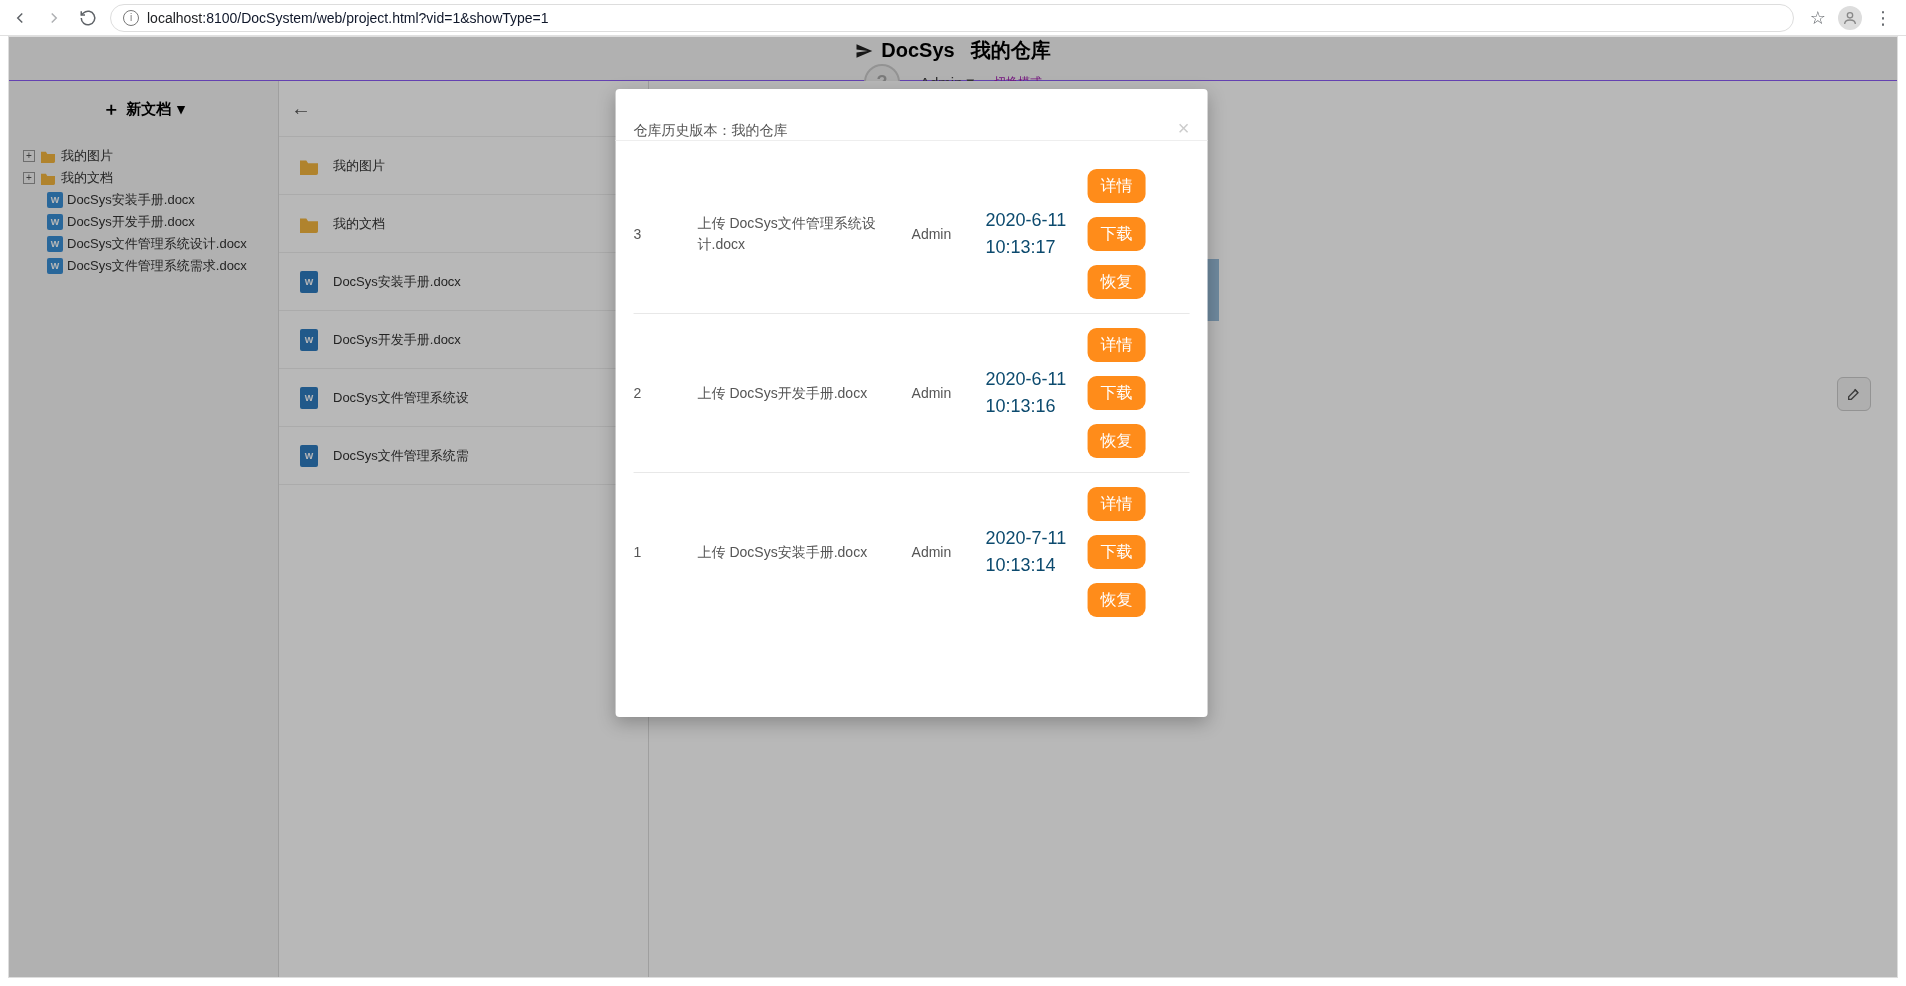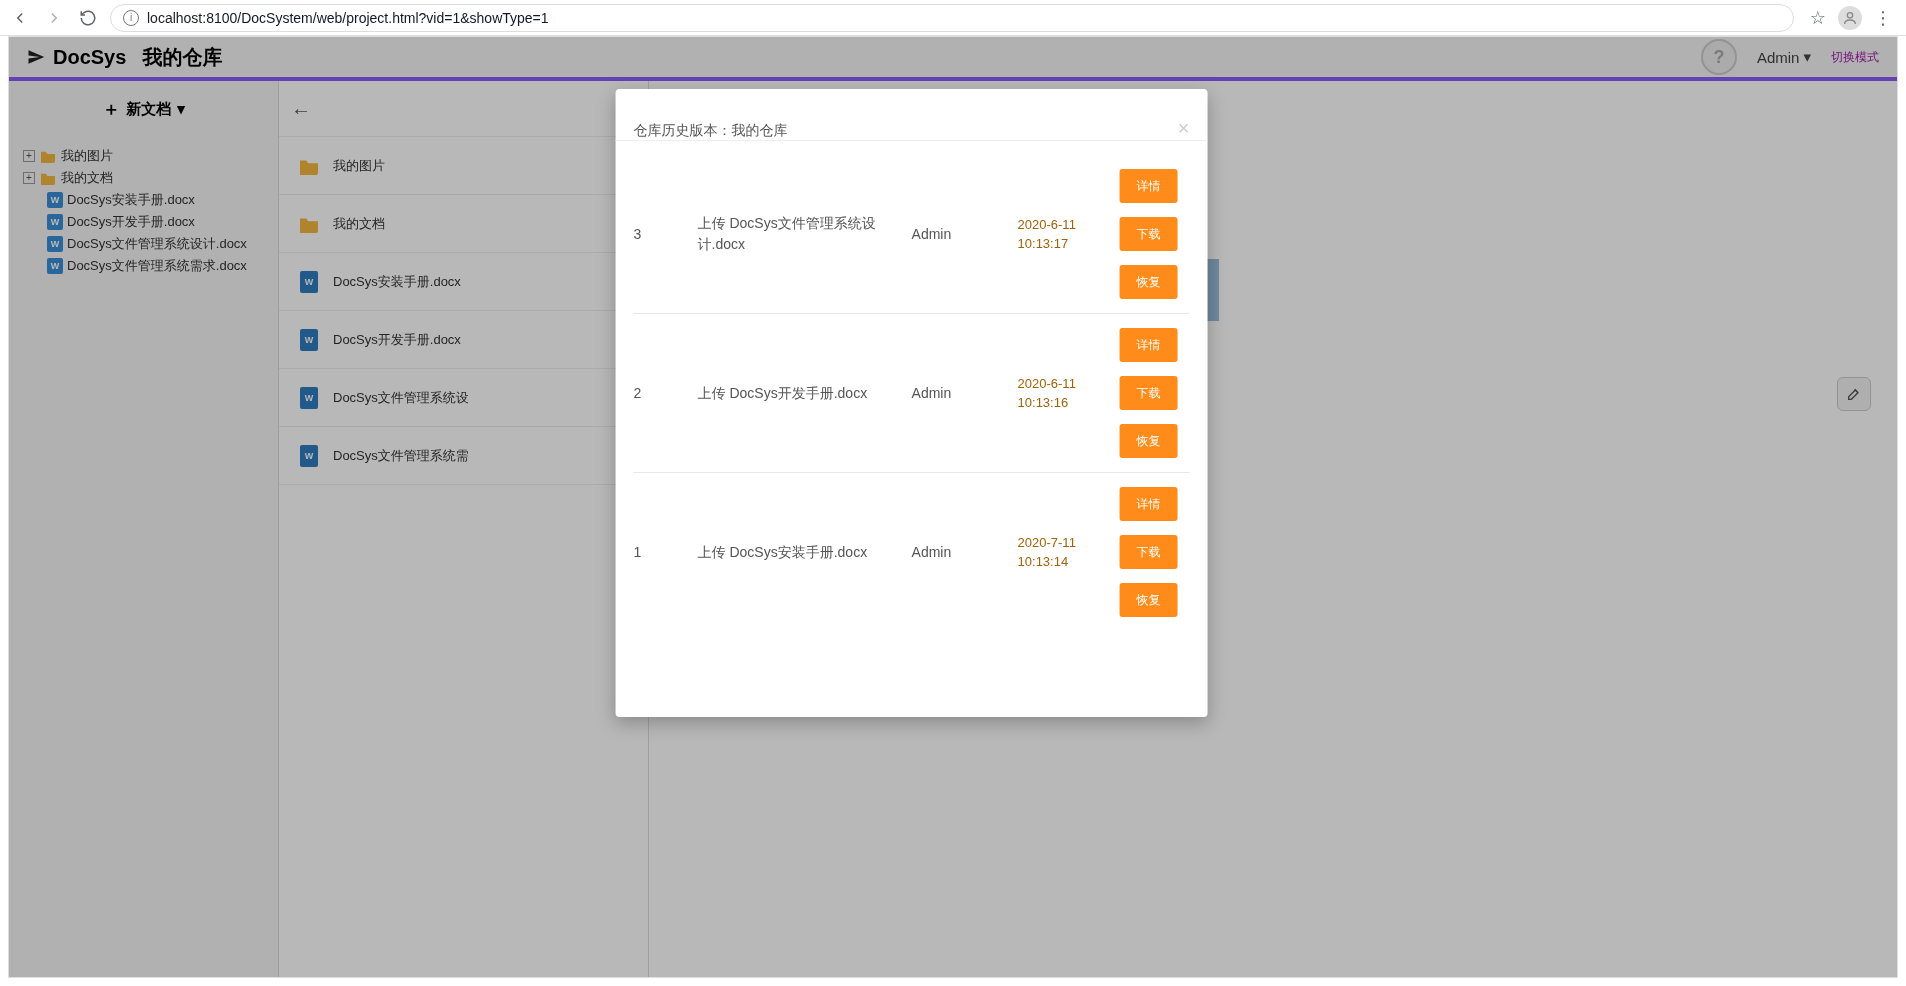--- a/index.html
+++ b/index.html
@@ -64,21 +64,22 @@
   height: calc(100% - 44px);
   background: #f5f5f5;
 }
 
 
 .app-header {
   height: 44px;
   background: #f5f5f5;
   display: flex; align-items: center; justify-content: space-between;
   padding: 0 18px;
-  border-bottom: 4px solid #8b5cf6;
+  border-bottom: 1px solid #8b5cf6;
+  flex-direction: column;
 }
 .brand {
   display: flex; align-items: center; gap: 8px;
   font-weight: 700; font-size: 20px;
 }
 .brand .plane-icon { width: 18px; height: 18px; }
 .brand .repo-title { margin-left: 8px; font-weight: 700; }
 .head-right {
   display: flex; align-items: center; gap: 20px;
 }
@@ -225,26 +226,26 @@
 .hist-row {
   display: flex; align-items: center;
   gap: 14px;
   padding: 14px 0;
   border-top: 1px solid #e8e8e8;
 }
 .hist-row:first-child { border-top: none; }
 .hist-col-idx { width: 50px; color: #555; font-size: 14px; }
 .hist-col-desc { width: 200px; color: #555; font-size: 14px; line-height: 1.5; }
 .hist-col-user { width: 60px; color: #555; font-size: 14px; }
-.hist-col-time { width: 88px; color: #a16207; font-size: 13px; line-height: 1.5; margin-left: 32px; }
+.hist-col-time { width: 88px; color: #0c4a6e; font-size: 18px; line-height: 1.5; }
 .hist-col-act { display: flex; flex-direction: column; gap: 14px; }
 .btn-orange {
   width: 58px; height: 34px;
   background: #ff8c1a; color: #fff;
-  font-size: 12px; border: none; border-radius: 3px;
+  font-size: 16px; border: none; border-radius: 9px;
   cursor: pointer;
 }
 
 
 .modal-body::-webkit-scrollbar { width: 14px; }
 .modal-body::-webkit-scrollbar-track { background: #f4f4f4; }
 .modal-body::-webkit-scrollbar-thumb { background: #c7c7c7; border-radius: 2px; }
 
 svg { display: block; }
 </style>

